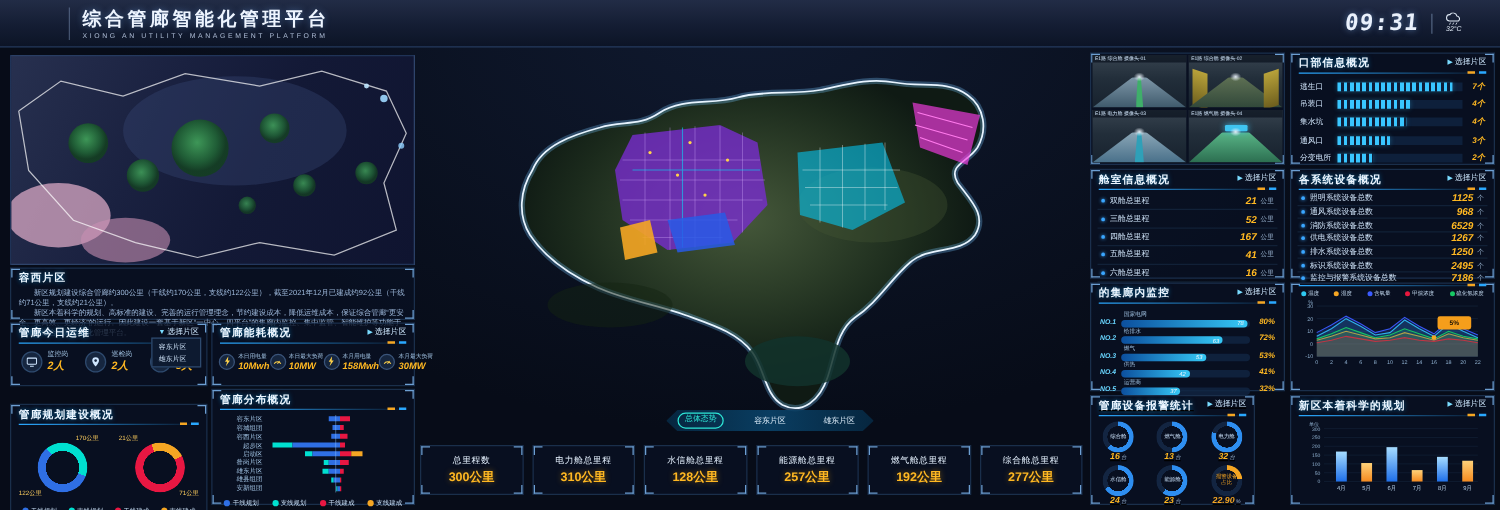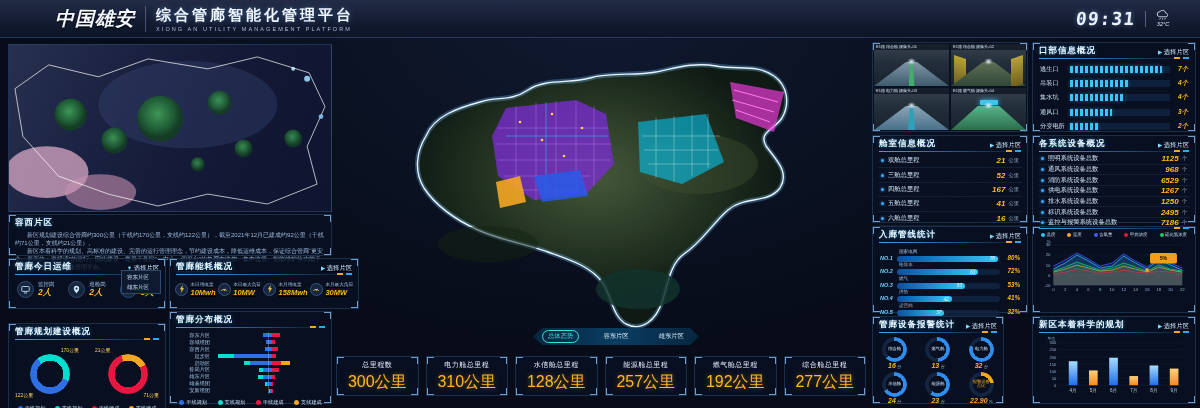--- a/index.html
+++ b/index.html
@@ -27,21 +27,21 @@
   .corner{--bc:#6d9fd2;background-color:rgba(9,17,34,.78);border:1px solid rgba(66,114,168,.32);
     background-image:
       linear-gradient(var(--bc),var(--bc)),linear-gradient(var(--bc),var(--bc)),
       linear-gradient(var(--bc),var(--bc)),linear-gradient(var(--bc),var(--bc)),
       linear-gradient(var(--bc),var(--bc)),linear-gradient(var(--bc),var(--bc)),
       linear-gradient(var(--bc),var(--bc)),linear-gradient(var(--bc),var(--bc));
     background-position:0 0,0 0,100% 0,100% 0,0 100%,0 100%,100% 100%,100% 100%;
     background-size:7px 1px,1px 7px,7px 1px,1px 7px,7px 1px,1px 7px,7px 1px,1px 7px;
     background-repeat:no-repeat;box-sizing:border-box;}
   .panel{position:absolute;}
-  .phead{display:flex;align-items:flex-end;justify-content:space-between;padding:2px 6px 0 6px;height:12px;}
+  .phead{display:flex;align-items:flex-start;justify-content:space-between;padding:2px 6px 0 6px;height:12px;}
   .ptitle{font-size:8.5px;font-weight:bold;color:#ecf6ff;letter-spacing:1px;
     text-shadow:0 0 4px rgba(0,170,255,.55);white-space:nowrap;}
   .phead-line{height:1px;margin:1px 6px 2px 6px;background:linear-gradient(90deg,#2aa8ff,rgba(42,168,255,.04));position:relative;}
   .phead-line::after{content:"";position:absolute;right:0;top:-1px;width:15px;height:2px;
     background:linear-gradient(90deg,#f5a623 0 6px,transparent 6px 9px,#2aa8ff 9px 15px);}
   .select-area{font-size:6.3px;color:#cfe9ff;white-space:nowrap;cursor:pointer;}
   .select-area::before{content:"▶ ";color:#7adcff;font-size:5.5px;}
   .select-area.down::before{content:"▼ ";}
   .pbody{position:relative;padding:2px 6px;}
   
@@ -57,21 +57,21 @@
   .op-item{display:flex;align-items:center;gap:4px;}
   .op-ico{width:15px;height:15px;border-radius:50%;background:#16263f;border:1px solid #2e4a6e;
     display:flex;align-items:center;justify-content:center;flex:none;}
   .op-txt{display:flex;flex-direction:column;line-height:1.15;}
   .op-label{font-size:5.5px;color:#9fc0e0;}
   .op-val{font-size:8.5px;font-weight:bold;font-style:italic;color:#ffb822;}
   .dd-box{position:absolute;right:4px;top:11px;background:#0d1a30;border:1px solid #2e4a6e;z-index:5;
     padding:1px 0;min-width:38px;}
   .dd-opt{font-size:5.5px;color:#cfe3f8;padding:1.5px 5px;cursor:pointer;}
   
-  #p-energy{left:169px;top:258px;width:190px;height:51px;text-decoration:underline;}
+  #p-energy{left:169px;top:258px;width:163px;height:51px;}
   .en-row{display:flex;justify-content:space-between;padding:5px 5px 0 5px;}
   .en-item{display:flex;align-items:center;gap:2.5px;}
   .en-ico{width:11px;height:11px;border-radius:50%;background:#16263f;border:1px solid #3a547a;
     display:flex;align-items:center;justify-content:center;flex:none;}
   .en-txt{display:flex;flex-direction:column;line-height:1.2;}
   .en-label{font-size:4.6px;color:#9fc0e0;white-space:nowrap;}
   .en-val{font-size:7.5px;font-weight:bold;font-style:italic;color:#ffb822;white-space:nowrap;}
   
   #p-planning{left:8px;top:311px;width:158px;height:93px;margin-top:12px;}
   .donut-row{display:flex;justify-content:space-around;padding-top:6px;}
@@ -102,21 +102,21 @@
   #c-map{position:absolute;left:338px;top:44px;width:528px;height:292px;}
   #c-tabs{position:absolute;left:533px;top:328px;width:166px;height:17px;display:flex;z-index:6;
     background:linear-gradient(90deg,rgba(6,40,66,.92),rgba(10,70,110,.85),rgba(6,40,66,.92));
     clip-path:polygon(0 50%,9px 0,calc(100% - 9px) 0,100% 50%,calc(100% - 9px) 100%,9px 100%);
     align-items:center;}
   .tab{flex:1;text-align:center;font-size:6.3px;color:#dcebf8;cursor:pointer;}
   .tab.active span{border:1px solid #2ee6d6;border-radius:8px;padding:0 5px;color:#2ee6d6;line-height:1.6;display:inline-block;}
   #c-mileage{position:absolute;left:336px;top:356px;width:530px;height:40px;display:flex;gap:7px;}
   .mi-box{flex:1;display:flex;flex-direction:column;align-items:center;justify-content:center;gap:2px;}
   .mi-label{font-size:7px;color:#e6f2ff;letter-spacing:.5px;}
-  .mi-val{font-size:16px;font-weight:normal;color:#ffb822;text-shadow:0 0 5px rgba(255,170,0,.45);}
+  .mi-val{font-size:10px;font-weight:bold;color:#ffb822;text-shadow:0 0 5px rgba(255,170,0,.45);}
   
   #p-videos{left:872px;top:42px;width:156px;height:90px;padding:1px;display:grid;
     grid-template-columns:1fr 1fr;grid-template-rows:1fr 1fr;gap:2px;}
   .vt{position:relative;overflow:hidden;background:linear-gradient(180deg,#37434f 0%,#222e3a 45%,#17222e 100%);cursor:pointer;}
   .vt-cap{position:absolute;left:0;top:0;right:0;height:6px;background:rgba(2,8,20,.6);
     font-size:4px;color:#cfe3f8;line-height:6px;padding-left:2px;z-index:3;}
   .vanish{position:absolute;left:44%;top:34%;width:12%;height:16%;
     background:radial-gradient(closest-side,rgba(235,244,252,.95),rgba(235,244,252,0));z-index:1;}
   .floor{position:absolute;left:0;top:42%;width:100%;height:58%;z-index:0;
     clip-path:polygon(43% 0,57% 0,100% 100%,0 100%);}
@@ -160,21 +160,21 @@
   .pl-bar{display:flex;align-items:center;justify-content:flex-end;height:100%;border-radius:3px;
     background:linear-gradient(90deg,#0c4f9e,#35c8f5);padding-right:3px;box-sizing:border-box;}
   .pl-bar b{font-size:4.6px;color:#eef8ff;font-weight:normal;}
   .pl-pct{width:20px;text-align:right;font-size:6.3px;font-weight:bold;font-style:italic;color:#ffb822;flex:none;padding-bottom:1px;}
   
   #p-env{left:1032px;top:226px;width:164px;height:87px;}
   .env-legend{display:flex;justify-content:space-around;padding:1px 2px 0 2px;}
   .env-legend .lg-item{font-size:4.4px;gap:1.5px;}
   .env-legend .lg-dot{width:4px;height:4px;}
   
-  #p-alarms{left:872px;top:316px;width:132px;height:88px;}
+  #p-alarms{left:872px;top:316px;width:132px;height:88px;text-decoration:underline;}
   .gauge-grid{display:grid;grid-template-columns:1fr 1fr 1fr;row-gap:2px;padding-top:2px;}
   .gauge{text-align:center;}
   .gwrap{position:relative;width:25px;height:25px;margin:0 auto;}
   .gring{position:absolute;inset:0;border-radius:50%;
     background:conic-gradient(var(--c) calc(var(--p)*1%),rgba(40,80,130,.35) 0);
     -webkit-mask:radial-gradient(circle closest-side,transparent 68%,#000 69%);
     mask:radial-gradient(circle closest-side,transparent 68%,#000 69%);}
   .glabel{position:absolute;inset:0;display:flex;align-items:center;justify-content:center;
     font-size:4.3px;color:#cfe6ff;line-height:1.1;padding:3px;}
   .gval{font-size:7px;font-weight:bold;font-style:italic;color:#ffb822;line-height:1.1;}
@@ -184,21 +184,20 @@
   
   text{font-family:"Liberation Sans",sans-serif;}
 </style>
 </head>
 <body>
 
 <div class="stage">
 
   <header>
     <div class="logo-wrap">
-      <span class="logo">中国雄安</span>
       <div class="title-block">
         <div class="app-title">综合管廊智能化管理平台</div>
         <div class="app-subtitle">XIONG AN UTILITY MANAGEMENT PLATFORM</div>
       </div>
     </div>
     <div class="clock-wrap">
       <span class="clock">09:31</span>
       <span class="hdr-div"></span>
       <div class="weather">
         <svg viewBox="0 0 16 13" width="14" height="11">
@@ -619,21 +618,21 @@
           <span class="dot"></span>
           <span class="ls-label">六舱总里程</span>
           <span class="ls-val">16</span>
           <span class="ls-unit">公里</span>
         </div>
       </div>
   </div>
 
   <div id="p-pipes" class="panel corner">
     <div class="phead">
-      <span class="ptitle">入廊管线统计</span>
+      <span class="ptitle">的集廊内监控</span>
       <span class="select-area">选择片区</span>
     </div>
     <div class="phead-line"></div>
     <div class="pbody" style="padding:3px 5px 0 5px">
         <div class="pl-row">
           <span class="pl-rank">NO.1</span>
           <span class="pl-mid">
             <span class="pl-cap">国家电网</span>
             <span class="pl-track">
               <i class="pl-bar" style="width:98%">

